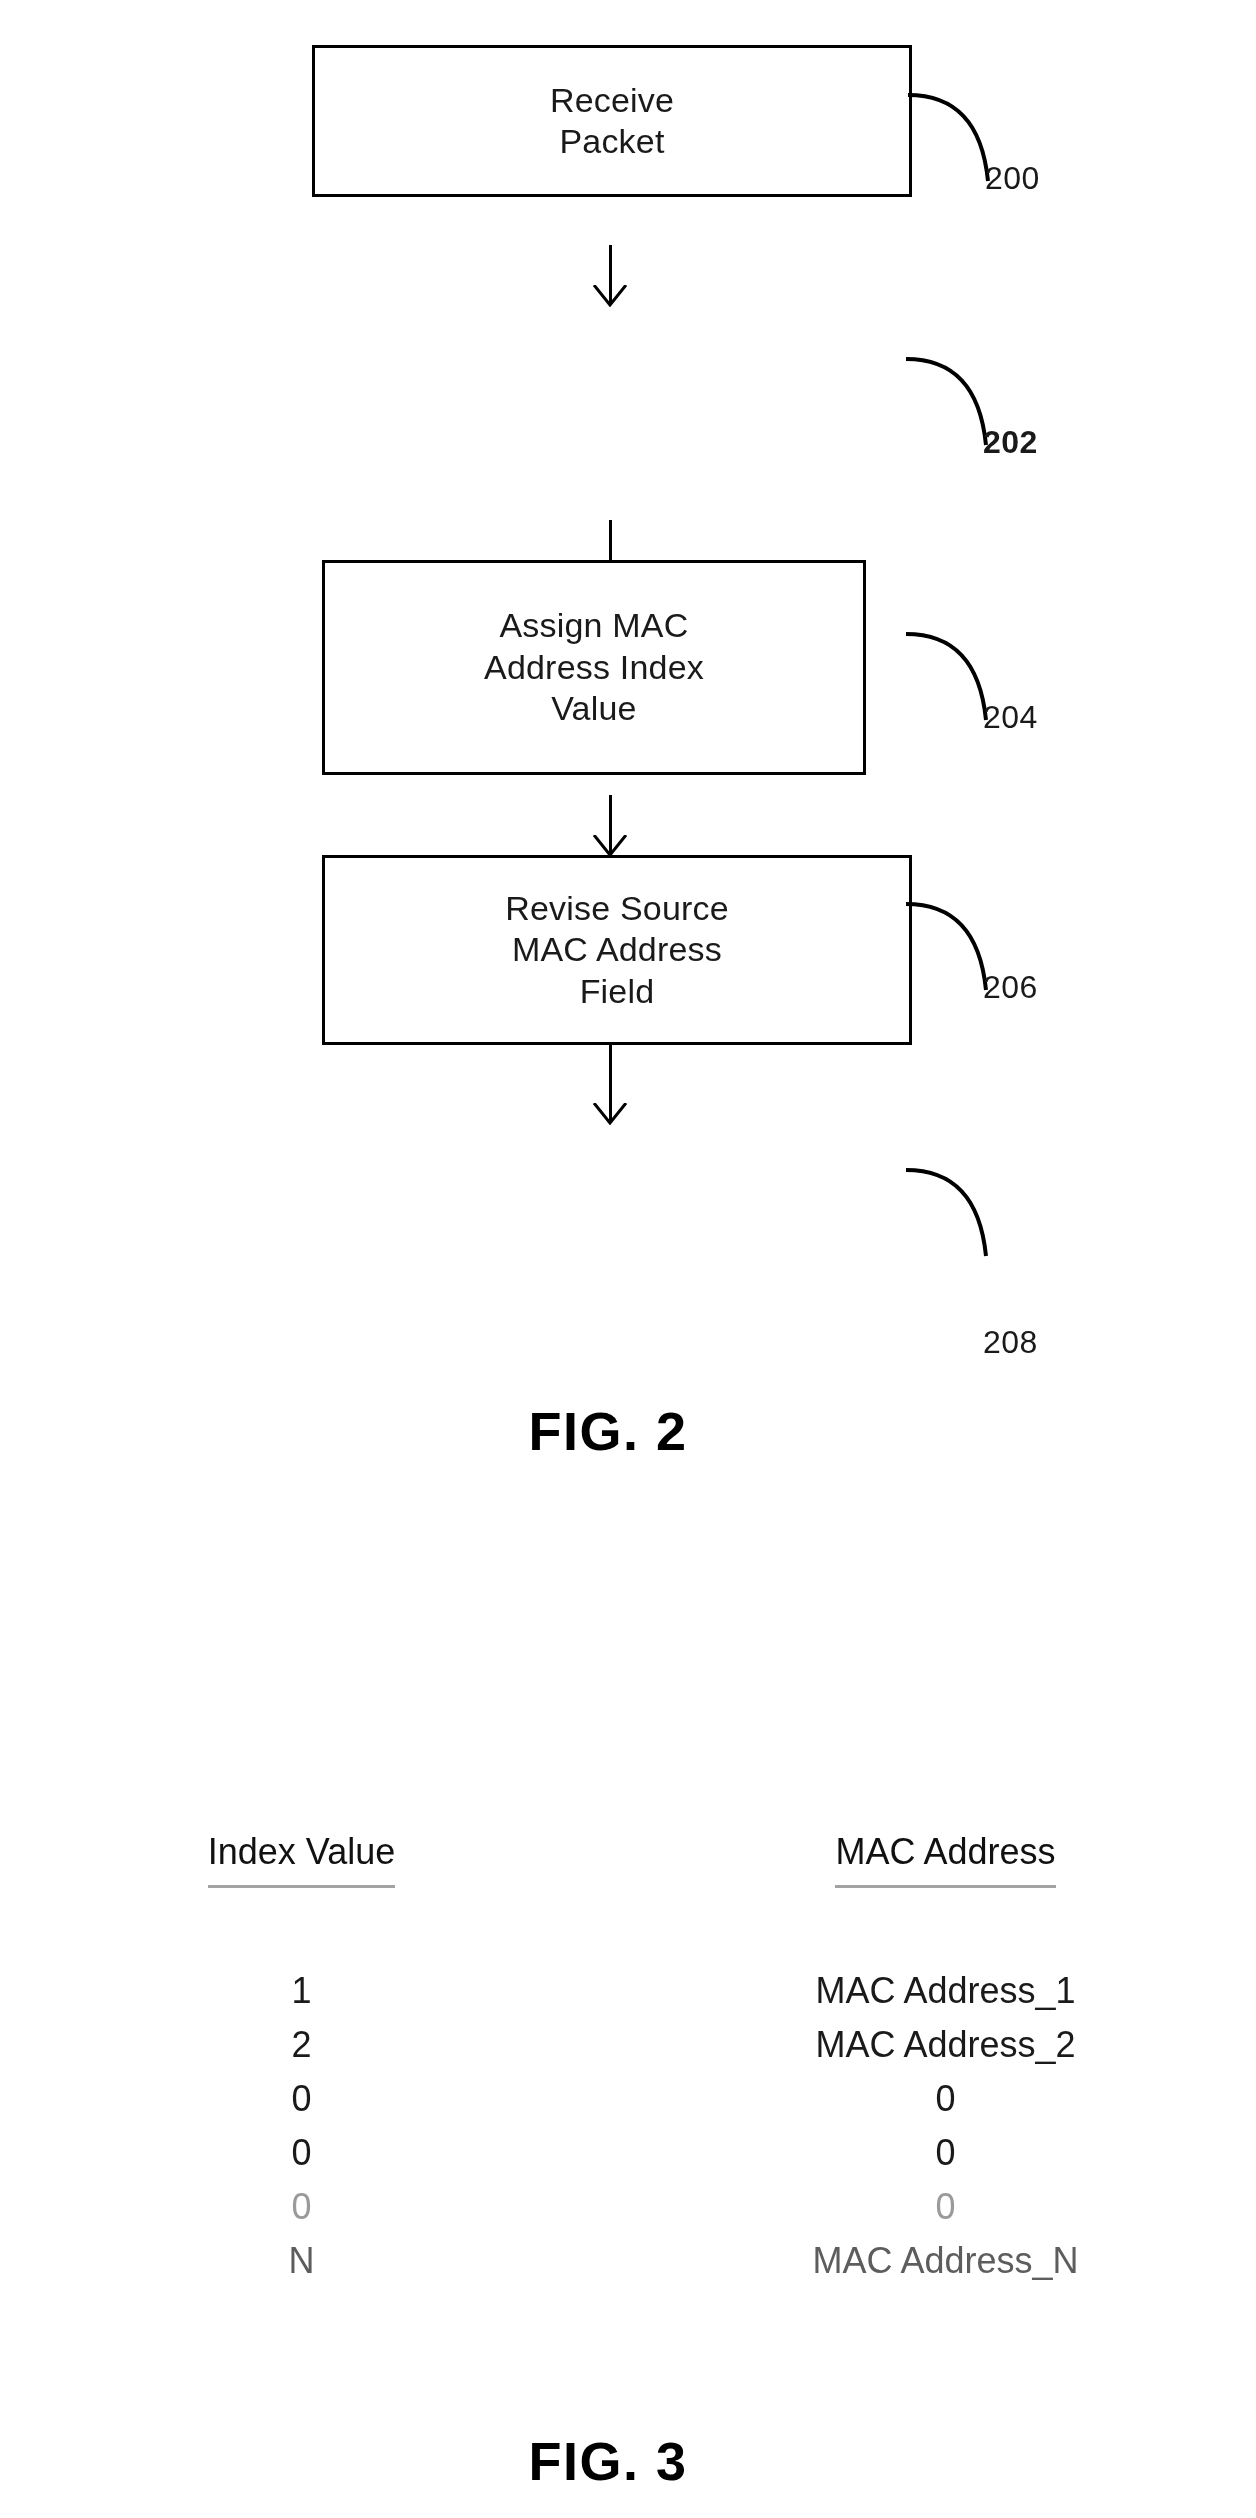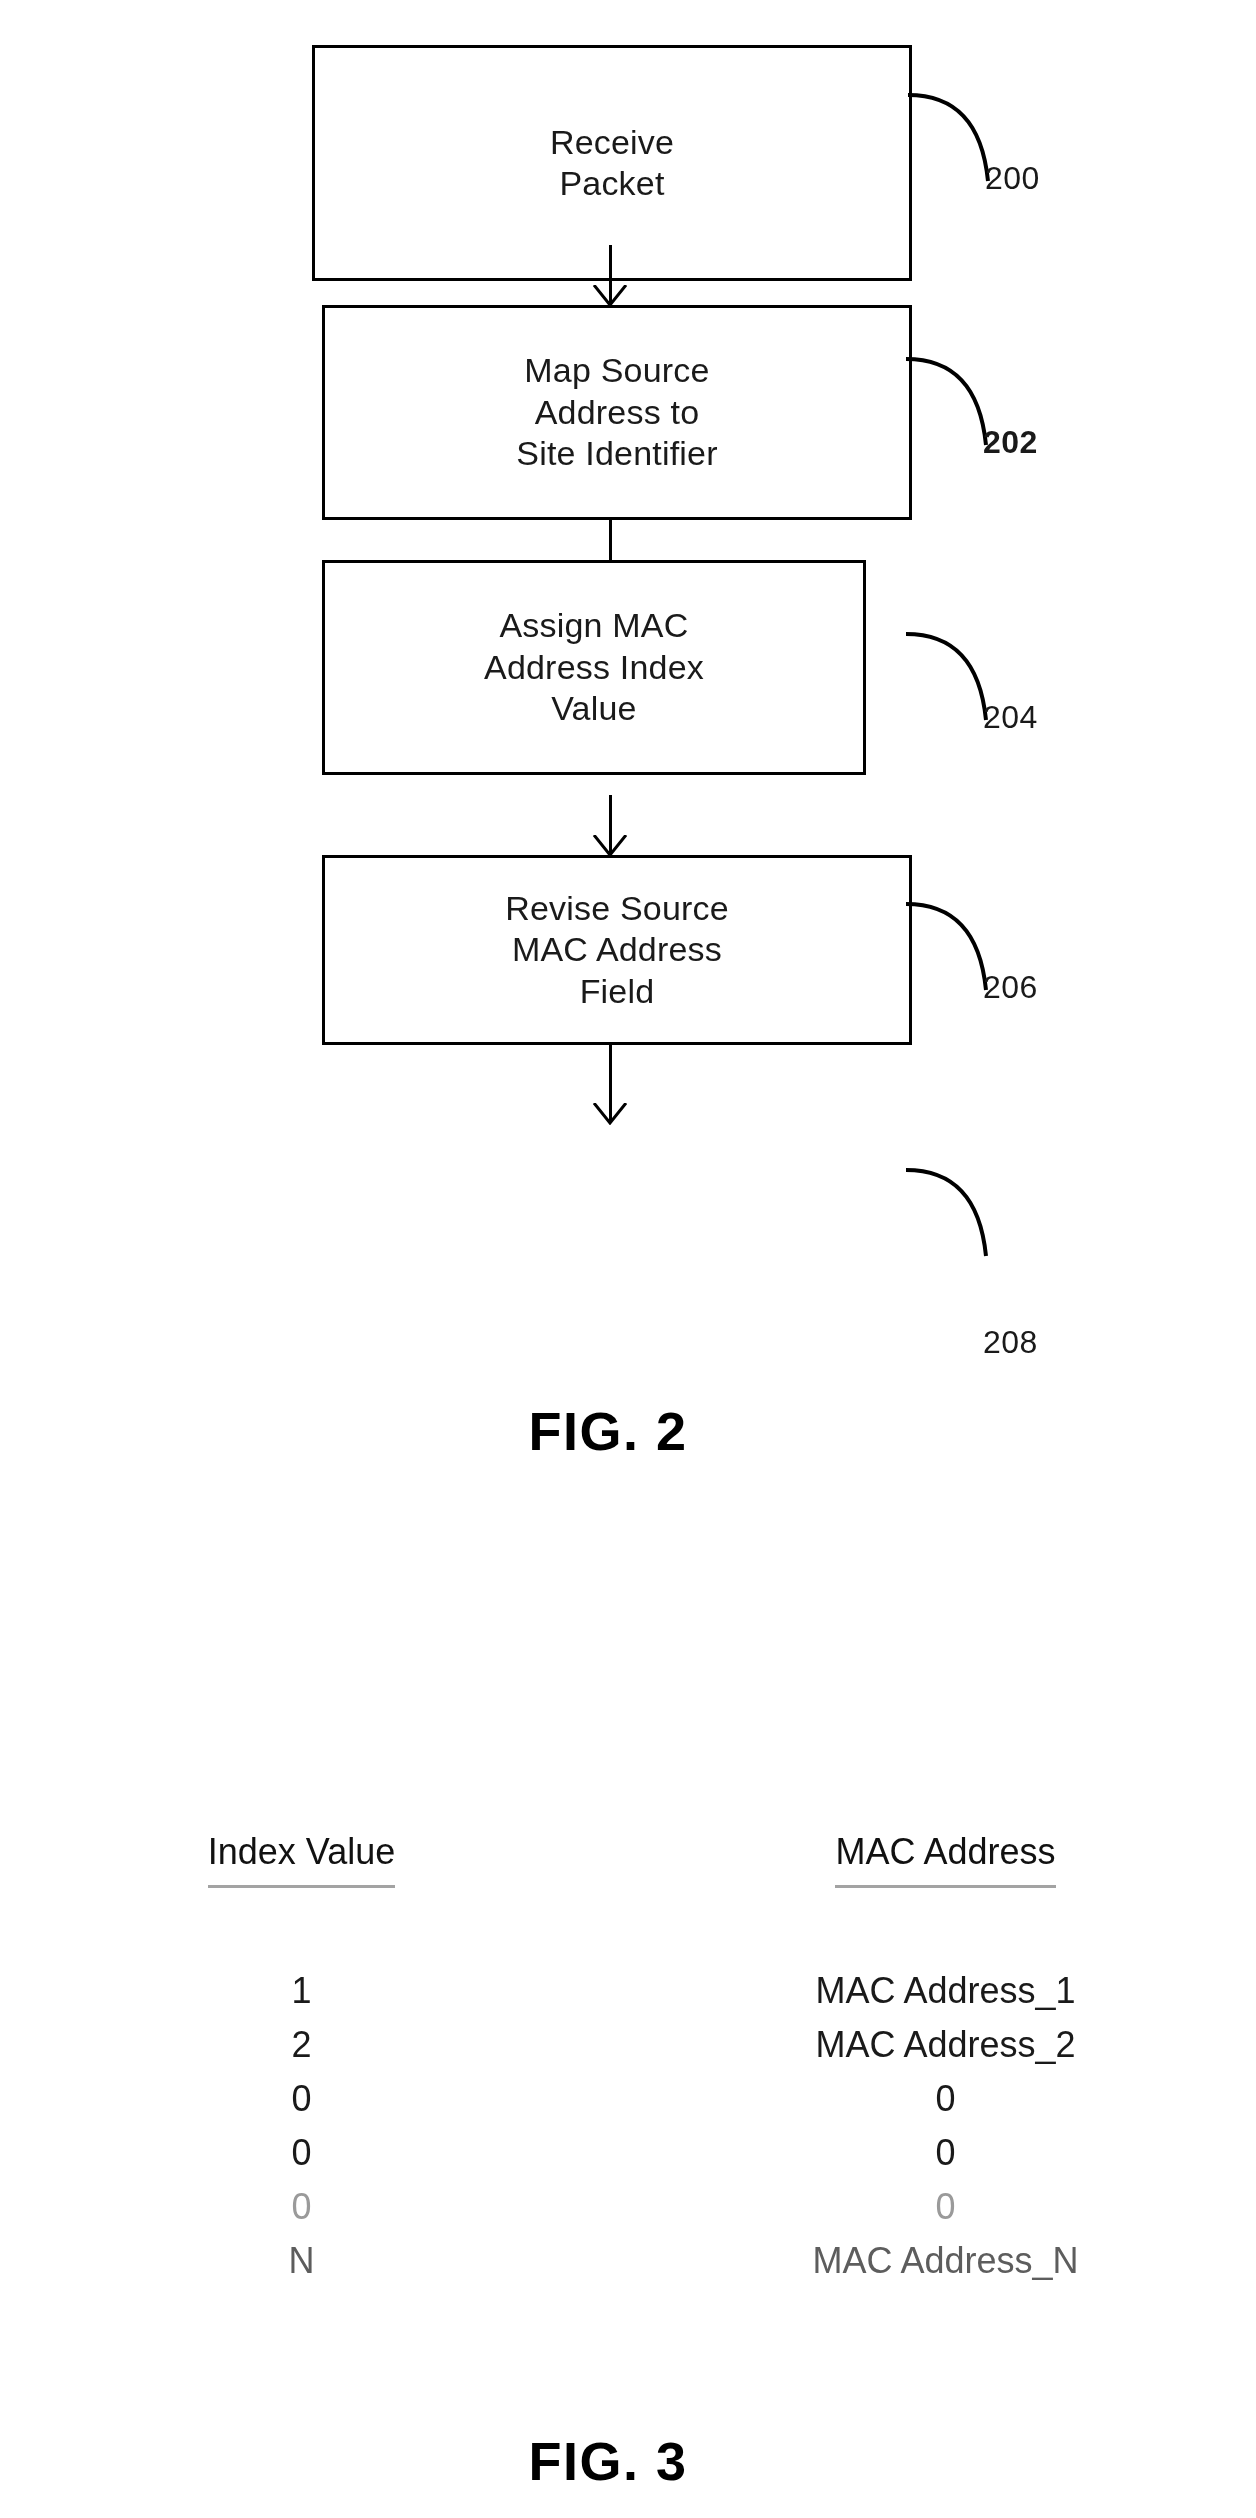--- a/index.html
+++ b/index.html
@@ -36,21 +36,21 @@
     text-align: center;
   }
   .flow-box .box-text {
     font-size: 34px;
     line-height: 1.22;
     letter-spacing: 0.2px;
     white-space: pre-line;
     color: #1a1a1a;
   }
 
-  .box-200 { left: 312px; top:   45px; width: 600px; height: 236px; }
+  .box-200 { left: 312px; top:   45px; width: 600px; height: 152px; }
   .box-202 { left: 322px; top:  305px; width: 590px; height: 215px; }
   .box-204 { left: 322px; top:  560px; width: 544px; height: 215px; }
   .box-206 { left: 322px; top:  855px; width: 590px; height: 190px; }
   .box-208 { left: 322px; top: 1123px; width: 590px; height: 200px; }
 
   
   .connector {
     position: absolute;
     left: 609px;
     width: 3px;
@@ -163,25 +163,20 @@
   <svg class="leader l200" viewBox="0 0 86 92">
     <path d="M0,2 C46,2 74,28 80,88" fill="none" stroke="#000" stroke-width="4"></path>
   </svg>
   <div class="refnum r200">200</div>
 
   <div class="connector c1"></div>
   <svg class="arrowhead a1" viewBox="0 0 36 22">
     <path d="M2,0 L18,20 L34,0" fill="none" stroke="#000" stroke-width="3"></path>
   </svg>
 
-  <div class="flow-box box-202">
-    <div class="box-text">Map Source
-Address to
-Site Identifier</div>
-  </div>
   <svg class="leader l202" viewBox="0 0 86 92">
     <path d="M0,2 C46,2 74,28 80,88" fill="none" stroke="#000" stroke-width="4"></path>
   </svg>
   <div class="refnum r202">202</div>
 
   <div class="connector c2"></div>
   <svg class="arrowhead a2" viewBox="0 0 36 22">
     <path d="M2,0 L18,20 L34,0" fill="none" stroke="#000" stroke-width="3"></path>
   </svg>
 

